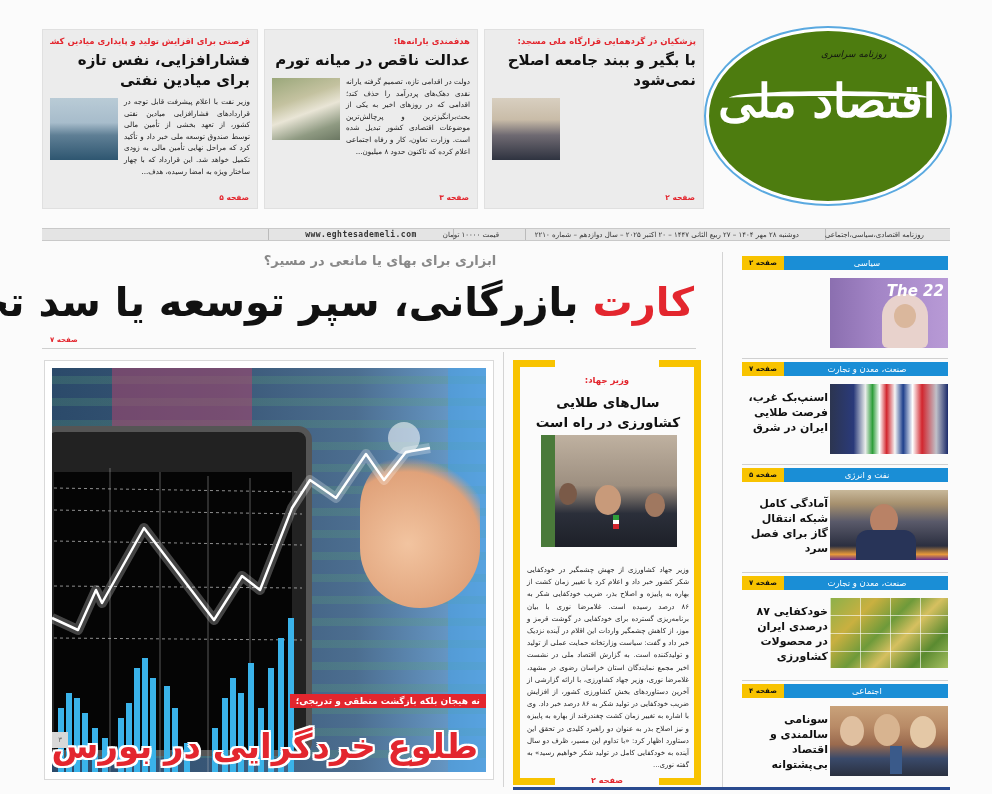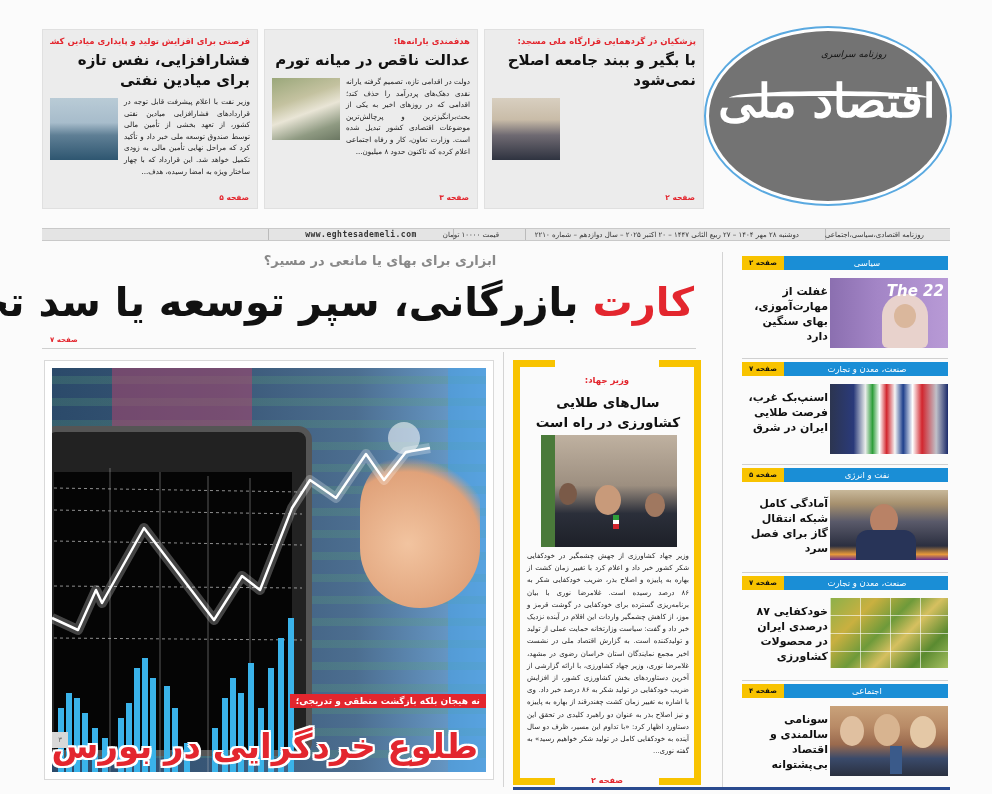--- a/index.html
+++ b/index.html
@@ -9,21 +9,21 @@
     
     .teaser { position: absolute; top: 29px; height: 180px; background: #ececec; border: 1px solid #e0e0e0; padding: 6px 7px; overflow: hidden; }
     .teaser .kicker { color: #e3262e; font-size: 8.5px; font-weight: bold; text-align: right; white-space: nowrap; overflow: hidden; }
     .teaser .title { color: #111; font-size: 15px; font-weight: bold; line-height: 20px; text-align: right; margin-top: 4px; }
     .teaser .body { position: relative; margin-top: 6px; font-size: 7.2px; line-height: 11.6px; color: #222; text-align: justify; }
     .teaser .photo { float: left; width: 68px; height: 62px; margin: 2px 6px 2px 0; }
     .teaser .page-ref { position: absolute; bottom: 6px; right: 8px; color: #e3262e; font-size: 7.5px; font-weight: bold; }
 
     
     .logo { position: absolute; left: 704px; top: 26px; width: 248px; height: 180px; border-radius: 50%; border: 2px solid #5aa9e0; padding: 3px; background: #fff; }
-    .logo-inner { width: 100%; height: 100%; border-radius: 50%; background: #737373; position: relative; overflow: hidden; }
+    .logo-inner { width: 100%; height: 100%; border-radius: 50%; background: #4d7c0f; position: relative; overflow: hidden; }
     .logo-sub { position: absolute; top: 18px; left: 112px; color: #111; font-size: 9px; font-family: "DejaVu Serif", serif; font-style: italic; }
     .logo-main { position: absolute; top: 44px; left: 8px; width: 220px; text-align: center; color: #fff; font-family: "DejaVu Serif", serif; font-weight: bold; font-size: 46px; line-height: 52px; }
     .logo-swoosh { position: absolute; top: 60px; left: 20px; width: 200px; height: 14px; border-top: 5px solid #fff; border-radius: 50% 50% 0 0; }
 
     
     .infobar { position: absolute; top: 228px; left: 42px; width: 908px; height: 13px; background: #e4e4e4; border-top: 1px solid #c9c9c9; border-bottom: 1px solid #c9c9c9; display: flex; align-items: center; font-size: 7px; color: #333; }
     .infobar .seg { padding: 0 26px; height: 100%; display: flex; align-items: center; border-left: 1px solid #bbb; white-space: nowrap; }
     .infobar .url { font-family: "DejaVu Sans Mono", monospace; font-size: 8px; font-weight: bold; letter-spacing: 0.5px; color: #333; }
 
     
@@ -53,21 +53,21 @@
     .vline { position: absolute; width: 1px; background: #d4d4d4; }
 
     
     .ybox { position: absolute; top: 360px; left: 513px; width: 188px; height: 425px; }
     .ybox-frame { position: absolute; inset: 0; border: 7px solid #f8c300; }
     .ybox-gap-top { position: absolute; top: -1px; left: 42px; width: 104px; height: 9px; background: #fbfbfb; }
     .ybox-gap-bot { position: absolute; bottom: -1px; left: 42px; width: 104px; height: 9px; background: #fbfbfb; }
     .ybox-kicker { position: absolute; top: 15px; left: 0; width: 100%; text-align: center; color: #e3262e; font-size: 8.5px; font-weight: bold; }
     .ybox-title { position: absolute; top: 32px; left: 10px; width: 170px; text-align: center; color: #111; font-size: 13.5px; font-weight: bold; line-height: 20px; }
     .ybox-photo { position: absolute; top: 75px; left: 28px; width: 136px; height: 112px; background: linear-gradient(180deg, #bfb1a0 0%, #9d8f80 45%, #2b2f3a 70%, #1d2028 100%); overflow: hidden; }
-    .ybox-body { position: absolute; top: 190px; left: 14px; width: 162px; font-size: 7px; line-height: 12.2px; color: #222; text-align: justify; }
+    .ybox-body { position: absolute; top: 204px; left: 14px; width: 162px; font-size: 7px; line-height: 12.2px; color: #222; text-align: justify; }
     .ybox-page { position: absolute; bottom: 0px; left: 0; width: 100%; text-align: center; color: #e3262e; font-size: 8px; font-weight: bold; }
 
     
     .rcol { position: absolute; top: 252px; left: 742px; width: 206px; }
     .rc-item { position: absolute; left: 0; width: 206px; height: 100px; }
     .rc-bar { position: absolute; top: 0; left: 0; right: 0; height: 14px; background: #1a8ed6; }
     .rc-bar-label { position: absolute; top: 0; right: 0; width: 162px; text-align: center; color: #fff; font-size: 8.5px; line-height: 14px; }
     .rc-bar-page { position: absolute; top: 0; left: 0; width: 42px; height: 14px; background: #f8c300; color: #111; font-size: 7px; font-weight: bold; line-height: 14px; text-align: center; }
     .rc-photo { position: absolute; top: 22px; right: 0; width: 118px; height: 70px; overflow: hidden; }
     .rc-title { position: absolute; top: 28px; left: 0; width: 86px; text-align: right; font-size: 11px; font-weight: bold; line-height: 15px; color: #111; }
@@ -216,21 +216,20 @@
   <div class="rc-item" style="top:4px;">
     <div class="rc-bar">
       <div class="rc-bar-label">سیاسی</div>
       <div class="rc-bar-page">صفحه ۲</div>
     </div>
     <div class="rc-photo" style="background:linear-gradient(90deg,#8b6fb0 0%,#a385c6 40%,#b89ad6 100%);">
       <div style="position:absolute; right:20px; top:16px; width:46px; height:54px; border-radius:22px 22px 6px 6px; background:#e8d2cc;"></div>
       <div style="position:absolute; right:32px; top:26px; width:22px; height:24px; border-radius:50%; background:#dab79c;"></div>
       <div style="position:absolute; right:4px; top:4px; color:#fff; font-size:15px; font-weight:bold; direction:ltr;font-style:italic;">The 22</div>
     </div>
-    <div class="rc-title">غفلت از مهارت‌آموزی، بهای سنگین دارد</div>
   </div>
   <div class="rc-sep" style="top:106px;"></div>
 
   <div class="rc-item" style="top:110px;">
     <div class="rc-bar">
       <div class="rc-bar-label">صنعت، معدن و تجارت</div>
       <div class="rc-bar-page">صفحه ۷</div>
     </div>
     <div class="rc-photo" style="background:linear-gradient(90deg,#2c3550 0%,#2a3a7a 20%,#e8ecea 30%,#2e9e3a 36%,#fff 42%,#d2262e 48%,#f4f4f4 55%,#1e3f8c 62%,#fff 70%,#d2262e 78%,#c0c0c8 90%,#1a2a6a 100%);"></div>
     <div class="rc-title">اسنپ‌بک غرب، فرصت طلایی ایران در شرق</div>

